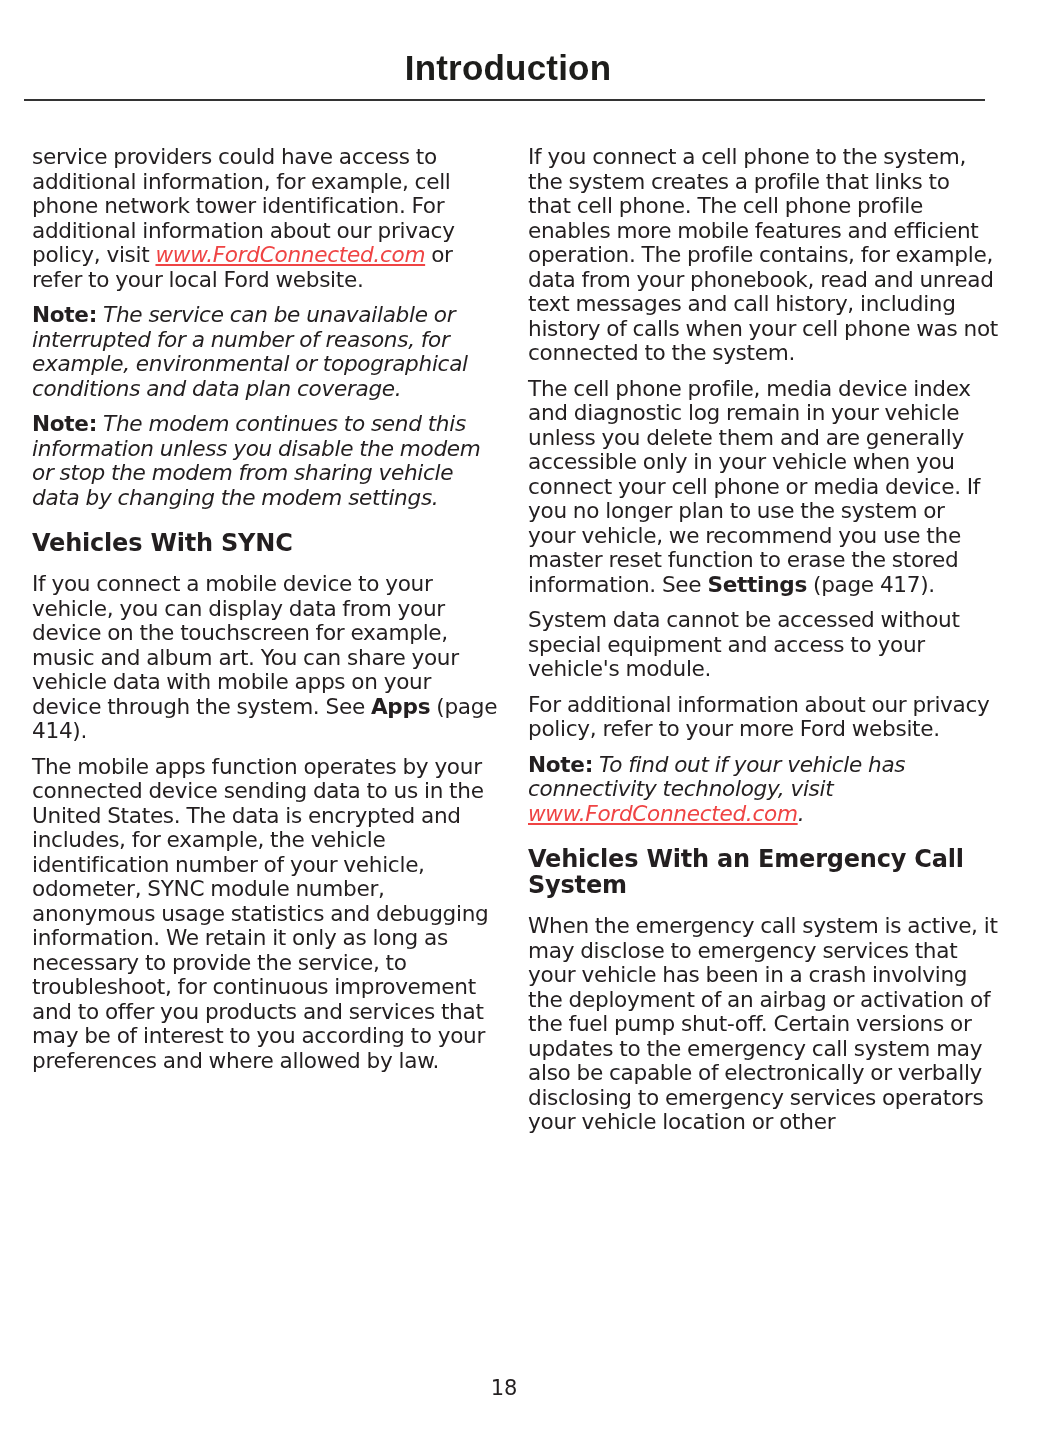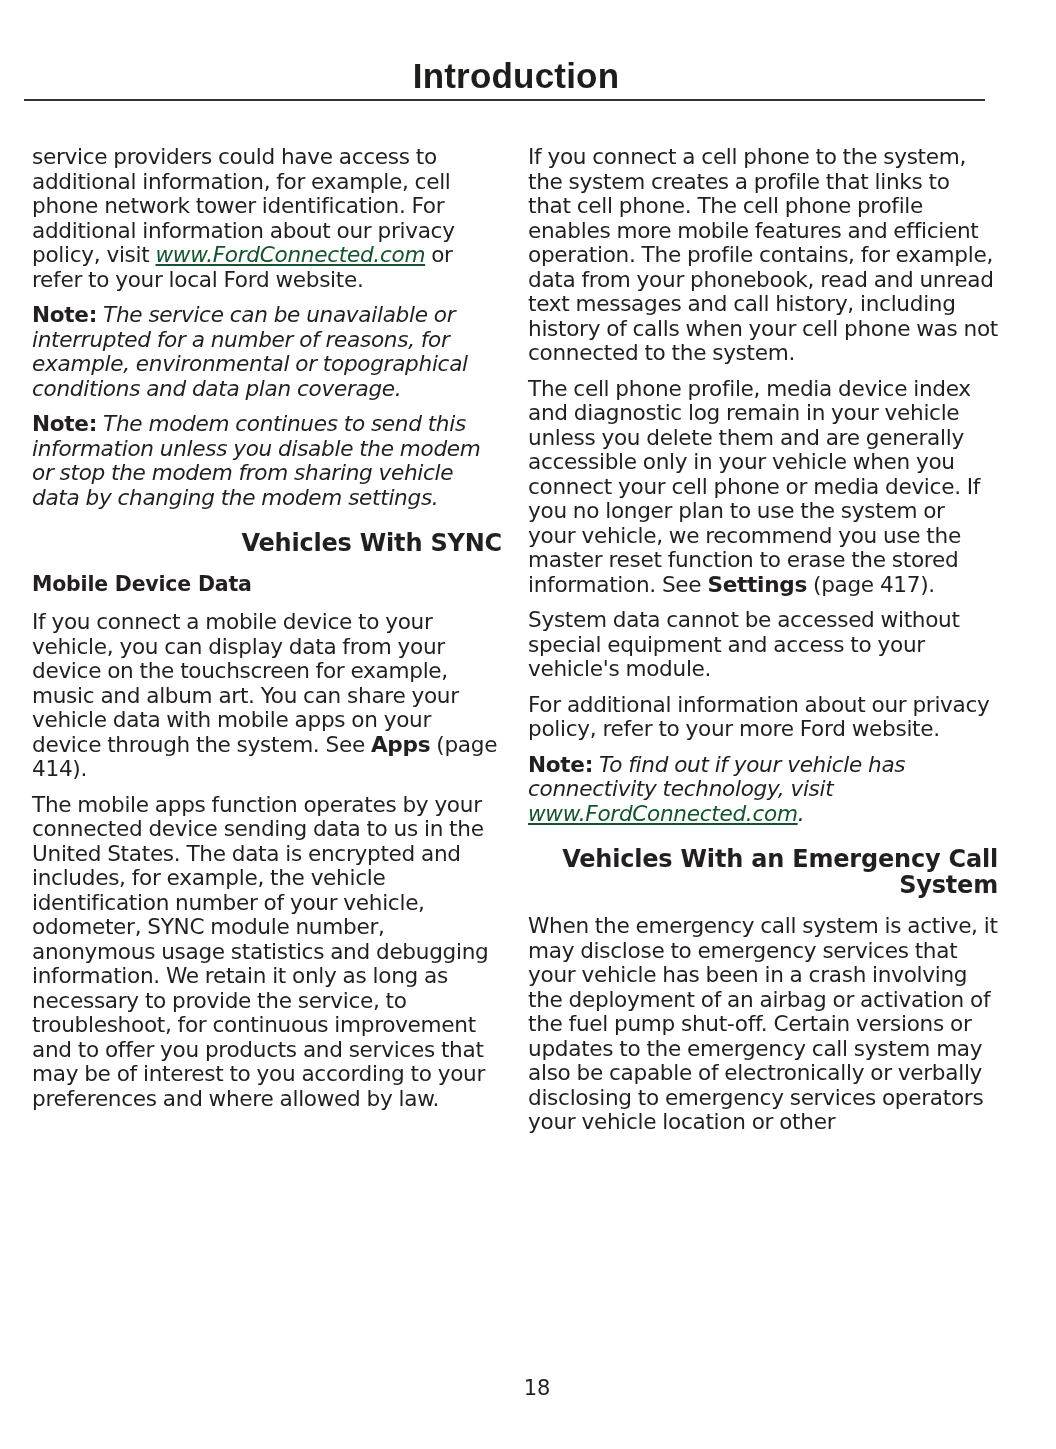--- a/index.html
+++ b/index.html
@@ -3,69 +3,67 @@
 <meta charset="utf-8">
 <style>
   html, body { margin: 0; padding: 0; background: #ffffff; }
   body {
     width: 1056px; height: 1449px; position: relative; overflow: hidden;
     font-family: "DejaVu Sans", sans-serif; color: #231f20;
   }
   .header-title {
     position: absolute; left: 0; width: 1008px; top: 44px; text-align: center;
     font-family: "Liberation Sans", sans-serif; font-weight: bold;
-    font-size: 35px; letter-spacing: 0.2px; color: #1d1d1b; margin: 12px;
+    font-size: 35px; letter-spacing: 0.2px; color: #1d1d1b; margin: 4px;
   }
   .header-rule {
     position: absolute; left: 24px; top: 99px; width: 961px; height: 0;
     border-top: 2px solid #333333;
   }
   .col {
     position: absolute; top: 145px; width: 470px;
     font-size: 21.6px; line-height: 24.5px; letter-spacing: -0.3px;
   }
   .col-left { left: 32px; }
   .col-right { left: 528px; }
   .col p { margin: 0 0 11px 0; word-spacing: -0.5px; }
   .note-label { font-weight: bold; font-style: normal; }
   .note-text { font-style: italic; }
-  .link { color: #14532d; text-decoration: underline; font-style: italic; }
+  .link { color: #ef4444; text-decoration: underline; font-style: italic; }
   .xref { font-weight: bold; margin-top: 48px; }
   h2.section {
     font-size: 24px; font-weight: bold; margin: 20px 0 16px 0; line-height: 26px;
     letter-spacing: -0.2px;
-    text-align: right;
   }
   h3.subsection {
     font-size: 20.5px; font-weight: bold; margin: 0 0 14px 0; line-height: 24px;
     letter-spacing: -0.2px;
   }
   .page-number {
     position: absolute; left: 0; width: 1008px; top: 1376px; text-align: center;
-    font-size: 21px; color: #231f20; padding-left: 33px;
+    font-size: 21px; color: #231f20;
   }
 </style>
 </head>
 <body>
 
 <h1 class="header-title">Introduction</h1>
 <div class="header-rule"></div>
 
 <div class="col col-left">
   <p>
     <span>service providers could have access to additional information, for example, cell phone network tower identification.  For additional information about our privacy policy, visit </span><a class="link">www.FordConnected.com</a><span> or refer to your local Ford website.</span>
   </p>
   <p>
     <span class="note-label">Note:</span><span class="note-text"> The service can be unavailable or interrupted for a number of reasons, for example, environmental or topographical conditions and data plan coverage.</span>
   </p>
   <p>
     <span class="note-label">Note:</span><span class="note-text"> The modem continues to send this information unless you disable the modem or stop the modem from sharing vehicle data by changing the modem settings.</span>
   </p>
   <h2 class="section">Vehicles With SYNC</h2>
-  <h3 class="subsection">Mobile Device Data</h3>
   <p>
     <span>If you connect a mobile device to your vehicle, you can display data from your device on the touchscreen for example, music and album art. You can share your vehicle data with mobile apps on your device through the system.  See </span><a class="xref">Apps</a><span> (page 414).</span>
   </p>
   <p>The mobile apps function operates by your connected device sending data to us in the United States. The data is encrypted and includes, for example, the vehicle identification number of your vehicle, odometer, SYNC module number, anonymous usage statistics and debugging information. We retain it only as long as necessary to provide the service, to troubleshoot, for continuous improvement and to offer you products and services that may be of interest to you according to your preferences and where allowed by law.</p>
 </div>
 
 <div class="col col-right">
   <p>If you connect a cell phone to the system, the system creates a profile that links to that cell phone. The cell phone profile enables more mobile features and efficient operation. The profile contains, for example, data from your phonebook, read and unread text messages and call history, including history of calls when your cell phone was not connected to the system.</p>
   <p>
     <span>The cell phone profile, media device index and diagnostic log remain in your vehicle unless you delete them and are generally accessible only in your vehicle when you connect your cell phone or media device. If you no longer plan to use the system or your vehicle, we recommend you use the master reset function to erase the stored information.  See </span><a class="xref">Settings</a><span> (page 417).</span>

